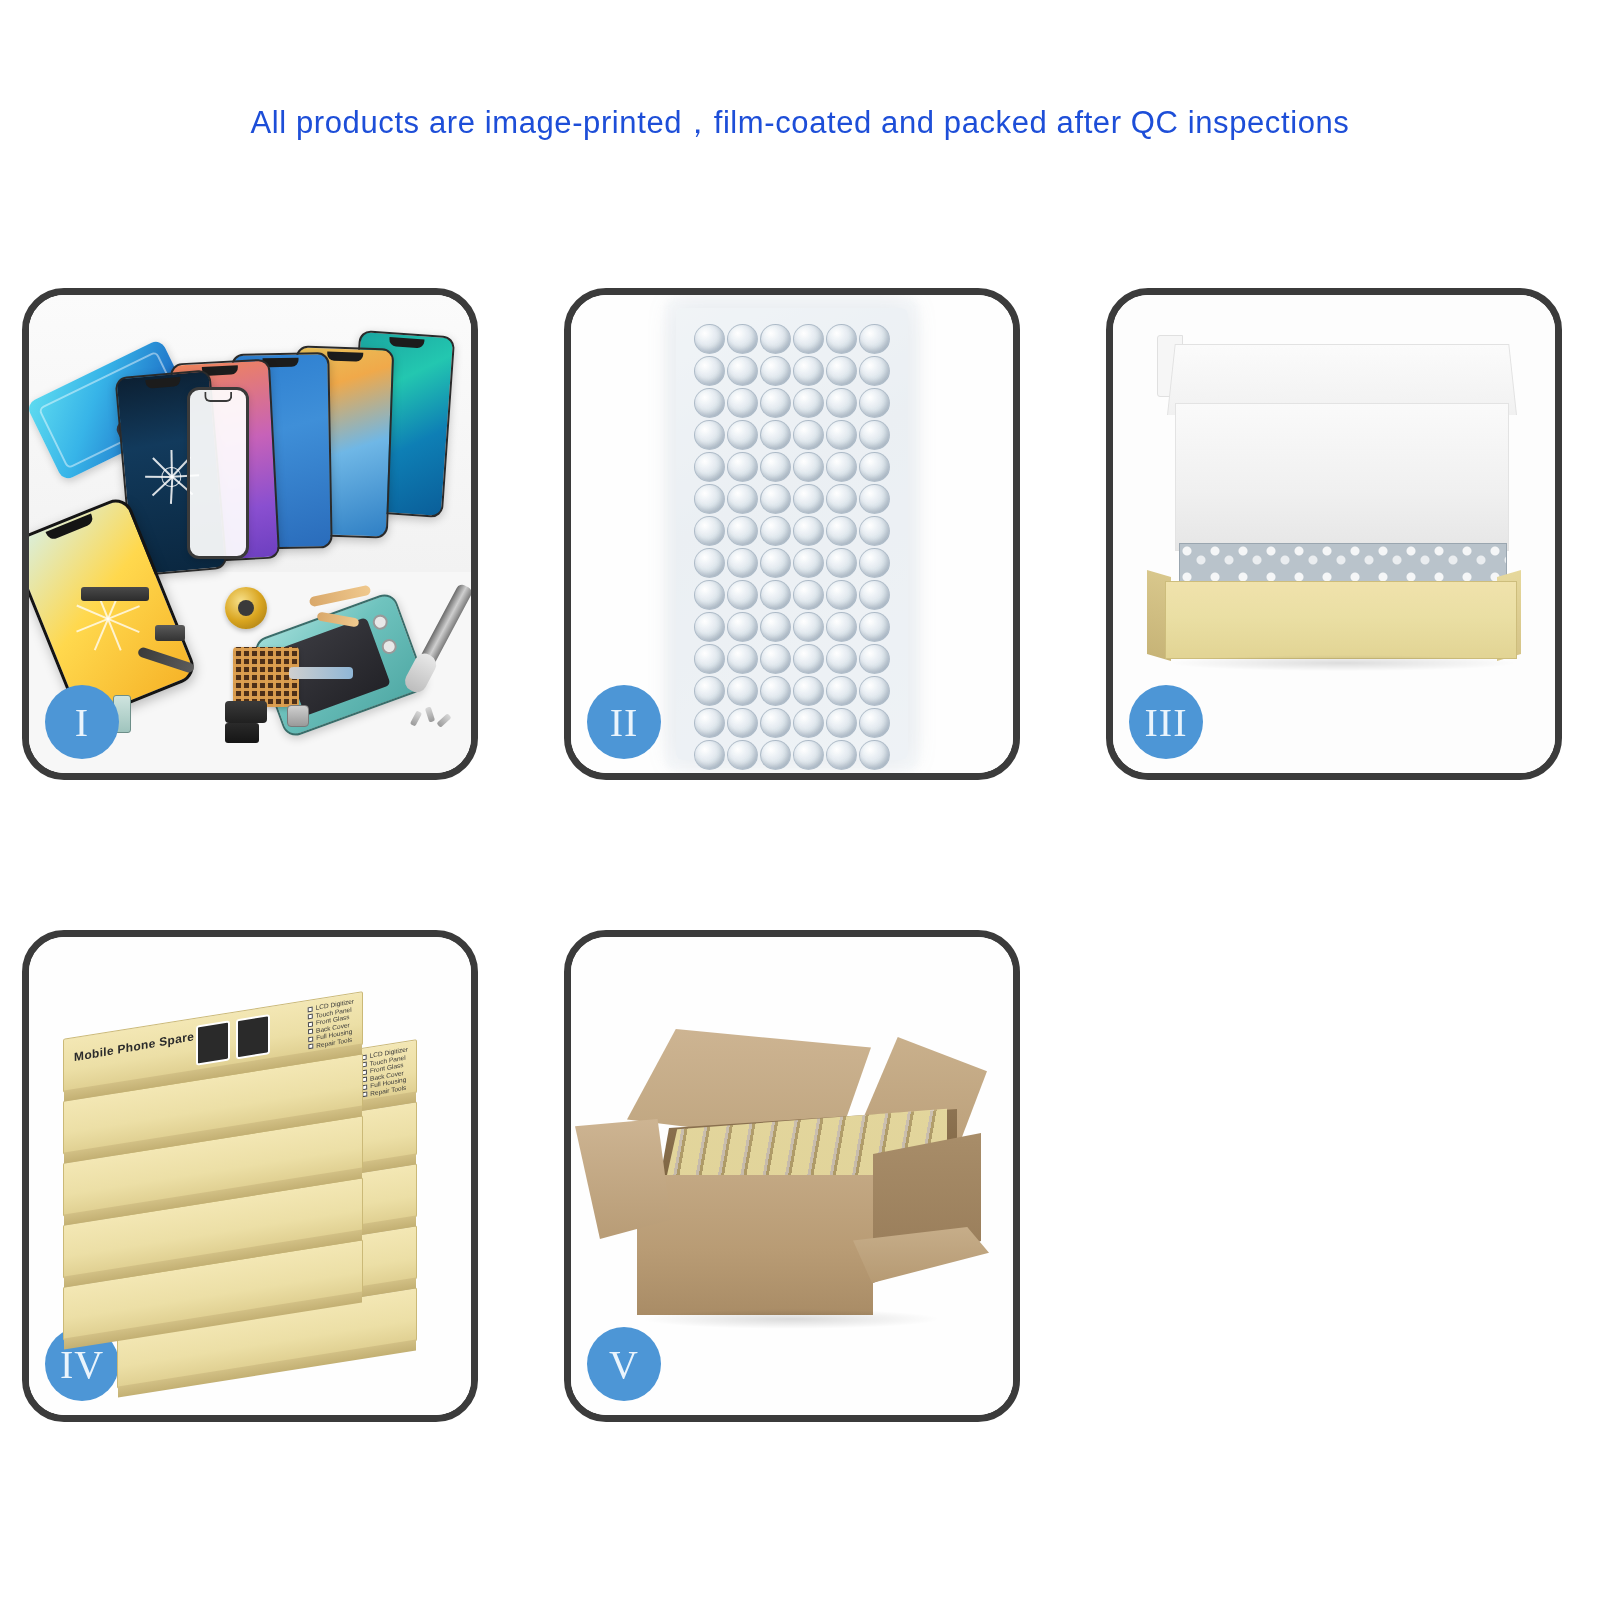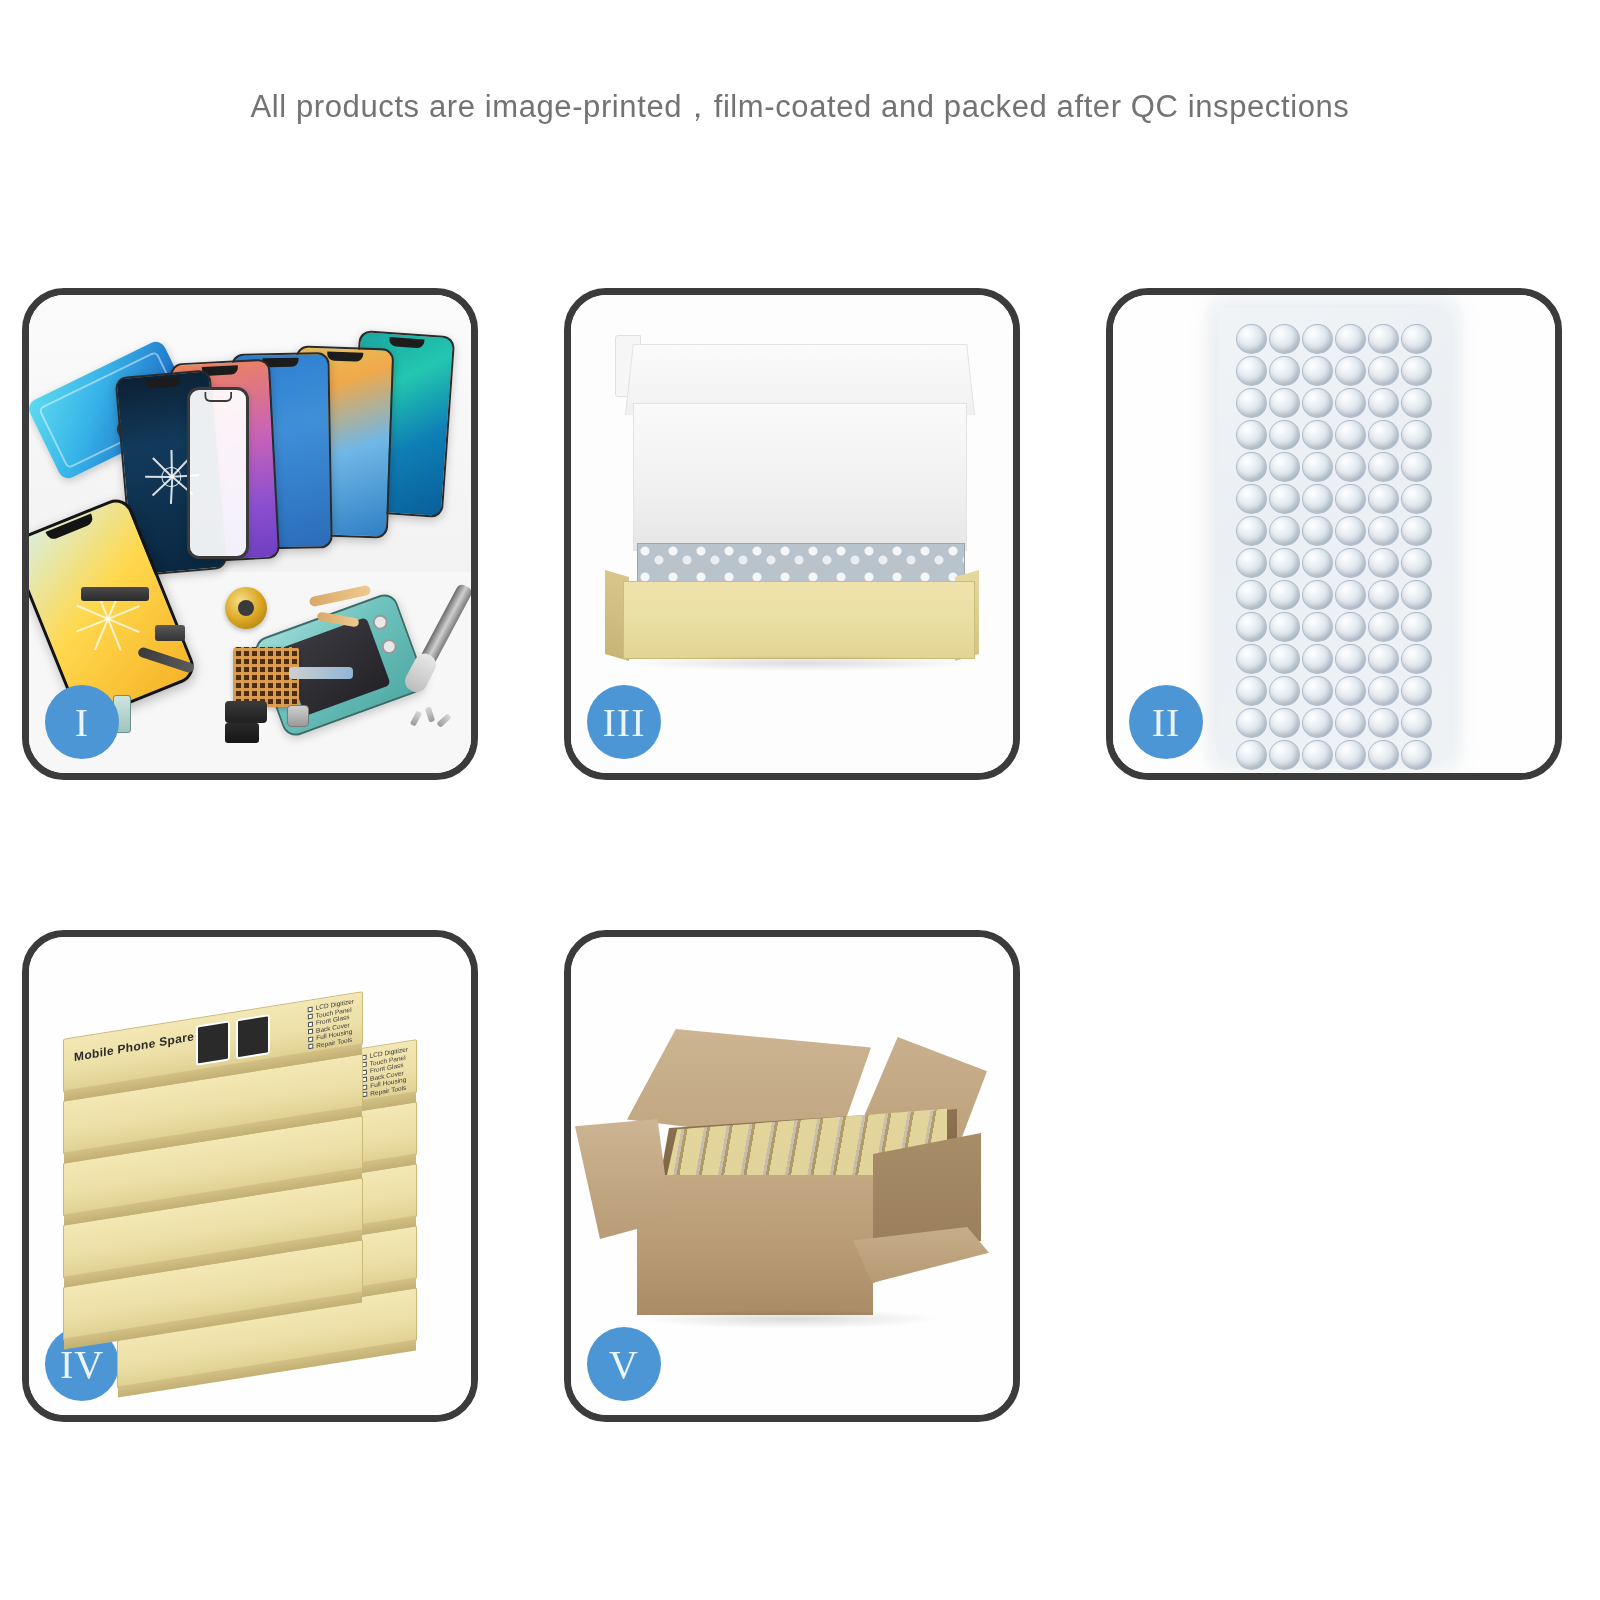--- a/index.html
+++ b/index.html
@@ -21,25 +21,25 @@
   }
   .page-title {
     font-size: 66px;
     font-weight: 700;
     letter-spacing: 2.0px;
     color: #0a0a0a;
     line-height: 1.05;
     white-space: nowrap;
   }
   .page-subtitle {
-    margin-top: 14px;
+    margin-top: 30px;
     font-size: 31px;
     font-weight: 400;
     letter-spacing: 0.6px;
-    color: #737373;
+    color: #1d4ed8;
     white-space: nowrap;
   }
 
   
   .grid {
     position: absolute;
     top: 288px;
     left: 22px;
     width: 1556px;
     display: grid;
@@ -526,128 +526,128 @@
           <i style="left:28px;top:6px;transform:rotate(48deg)"></i>
         </div>
 
       </div>
     </div>
     <div class="badge">I</div>
   </div>
 
   <div class="panel">
     <div class="panel-clip">
+      <div class="bubble-bg">
+        <div class="pouch">
+          <div class="bubbles" id="bubbles">
+              <span class="bub"></span>
+              <span class="bub"></span>
+              <span class="bub"></span>
+              <span class="bub"></span>
+              <span class="bub"></span>
+              <span class="bub"></span>
+              <span class="bub"></span>
+              <span class="bub"></span>
+              <span class="bub"></span>
+              <span class="bub"></span>
+              <span class="bub"></span>
+              <span class="bub"></span>
+              <span class="bub"></span>
+              <span class="bub"></span>
+              <span class="bub"></span>
+              <span class="bub"></span>
+              <span class="bub"></span>
+              <span class="bub"></span>
+              <span class="bub"></span>
+              <span class="bub"></span>
+              <span class="bub"></span>
+              <span class="bub"></span>
+              <span class="bub"></span>
+              <span class="bub"></span>
+              <span class="bub"></span>
+              <span class="bub"></span>
+              <span class="bub"></span>
+              <span class="bub"></span>
+              <span class="bub"></span>
+              <span class="bub"></span>
+              <span class="bub"></span>
+              <span class="bub"></span>
+              <span class="bub"></span>
+              <span class="bub"></span>
+              <span class="bub"></span>
+              <span class="bub"></span>
+              <span class="bub"></span>
+              <span class="bub"></span>
+              <span class="bub"></span>
+              <span class="bub"></span>
+              <span class="bub"></span>
+              <span class="bub"></span>
+              <span class="bub"></span>
+              <span class="bub"></span>
+              <span class="bub"></span>
+              <span class="bub"></span>
+              <span class="bub"></span>
+              <span class="bub"></span>
+              <span class="bub"></span>
+              <span class="bub"></span>
+              <span class="bub"></span>
+              <span class="bub"></span>
+              <span class="bub"></span>
+              <span class="bub"></span>
+              <span class="bub"></span>
+              <span class="bub"></span>
+              <span class="bub"></span>
+              <span class="bub"></span>
+              <span class="bub"></span>
+              <span class="bub"></span>
+              <span class="bub"></span>
+              <span class="bub"></span>
+              <span class="bub"></span>
+              <span class="bub"></span>
+              <span class="bub"></span>
+              <span class="bub"></span>
+              <span class="bub"></span>
+              <span class="bub"></span>
+              <span class="bub"></span>
+              <span class="bub"></span>
+              <span class="bub"></span>
+              <span class="bub"></span>
+              <span class="bub"></span>
+              <span class="bub"></span>
+              <span class="bub"></span>
+              <span class="bub"></span>
+              <span class="bub"></span>
+              <span class="bub"></span>
+              <span class="bub"></span>
+              <span class="bub"></span>
+              <span class="bub"></span>
+              <span class="bub"></span>
+              <span class="bub"></span>
+              <span class="bub"></span>
+            </div>
+        </div>
+      </div>
+    </div>
+    <div class="badge">II</div>
+  </div>
+
+  <div class="panel">
+    <div class="panel-clip">
       <div class="box3-wrap">
         <div class="lid-tab"></div>
         <div class="lid-back"></div>
         <div class="inner-white"></div>
         <div class="bwrap-strip"></div>
         <div class="box3-side"></div>
         <div class="box3-rside"></div>
         <div class="box3-front"></div>
         <div class="box3-shadow"></div>
       </div>
     </div>
     <div class="badge">III</div>
-  </div>
-
-  <div class="panel">
-    <div class="panel-clip">
-      <div class="bubble-bg">
-        <div class="pouch">
-          <div class="bubbles" id="bubbles">
-              <span class="bub"></span>
-              <span class="bub"></span>
-              <span class="bub"></span>
-              <span class="bub"></span>
-              <span class="bub"></span>
-              <span class="bub"></span>
-              <span class="bub"></span>
-              <span class="bub"></span>
-              <span class="bub"></span>
-              <span class="bub"></span>
-              <span class="bub"></span>
-              <span class="bub"></span>
-              <span class="bub"></span>
-              <span class="bub"></span>
-              <span class="bub"></span>
-              <span class="bub"></span>
-              <span class="bub"></span>
-              <span class="bub"></span>
-              <span class="bub"></span>
-              <span class="bub"></span>
-              <span class="bub"></span>
-              <span class="bub"></span>
-              <span class="bub"></span>
-              <span class="bub"></span>
-              <span class="bub"></span>
-              <span class="bub"></span>
-              <span class="bub"></span>
-              <span class="bub"></span>
-              <span class="bub"></span>
-              <span class="bub"></span>
-              <span class="bub"></span>
-              <span class="bub"></span>
-              <span class="bub"></span>
-              <span class="bub"></span>
-              <span class="bub"></span>
-              <span class="bub"></span>
-              <span class="bub"></span>
-              <span class="bub"></span>
-              <span class="bub"></span>
-              <span class="bub"></span>
-              <span class="bub"></span>
-              <span class="bub"></span>
-              <span class="bub"></span>
-              <span class="bub"></span>
-              <span class="bub"></span>
-              <span class="bub"></span>
-              <span class="bub"></span>
-              <span class="bub"></span>
-              <span class="bub"></span>
-              <span class="bub"></span>
-              <span class="bub"></span>
-              <span class="bub"></span>
-              <span class="bub"></span>
-              <span class="bub"></span>
-              <span class="bub"></span>
-              <span class="bub"></span>
-              <span class="bub"></span>
-              <span class="bub"></span>
-              <span class="bub"></span>
-              <span class="bub"></span>
-              <span class="bub"></span>
-              <span class="bub"></span>
-              <span class="bub"></span>
-              <span class="bub"></span>
-              <span class="bub"></span>
-              <span class="bub"></span>
-              <span class="bub"></span>
-              <span class="bub"></span>
-              <span class="bub"></span>
-              <span class="bub"></span>
-              <span class="bub"></span>
-              <span class="bub"></span>
-              <span class="bub"></span>
-              <span class="bub"></span>
-              <span class="bub"></span>
-              <span class="bub"></span>
-              <span class="bub"></span>
-              <span class="bub"></span>
-              <span class="bub"></span>
-              <span class="bub"></span>
-              <span class="bub"></span>
-              <span class="bub"></span>
-              <span class="bub"></span>
-              <span class="bub"></span>
-            </div>
-        </div>
-      </div>
-    </div>
-    <div class="badge">II</div>
   </div>
 
   <div class="panel">
     <div class="panel-clip">
       <div class="stack-wrap" id="box-stack">
           <div class="gbox" style="left: 34px; top: 78px; z-index: 100;">
             <div class="face">
               <div class="blabel">Mobile Phone Spare Parts</div>
               <div class="thumbs">
                 <span class="thumb"></span>

